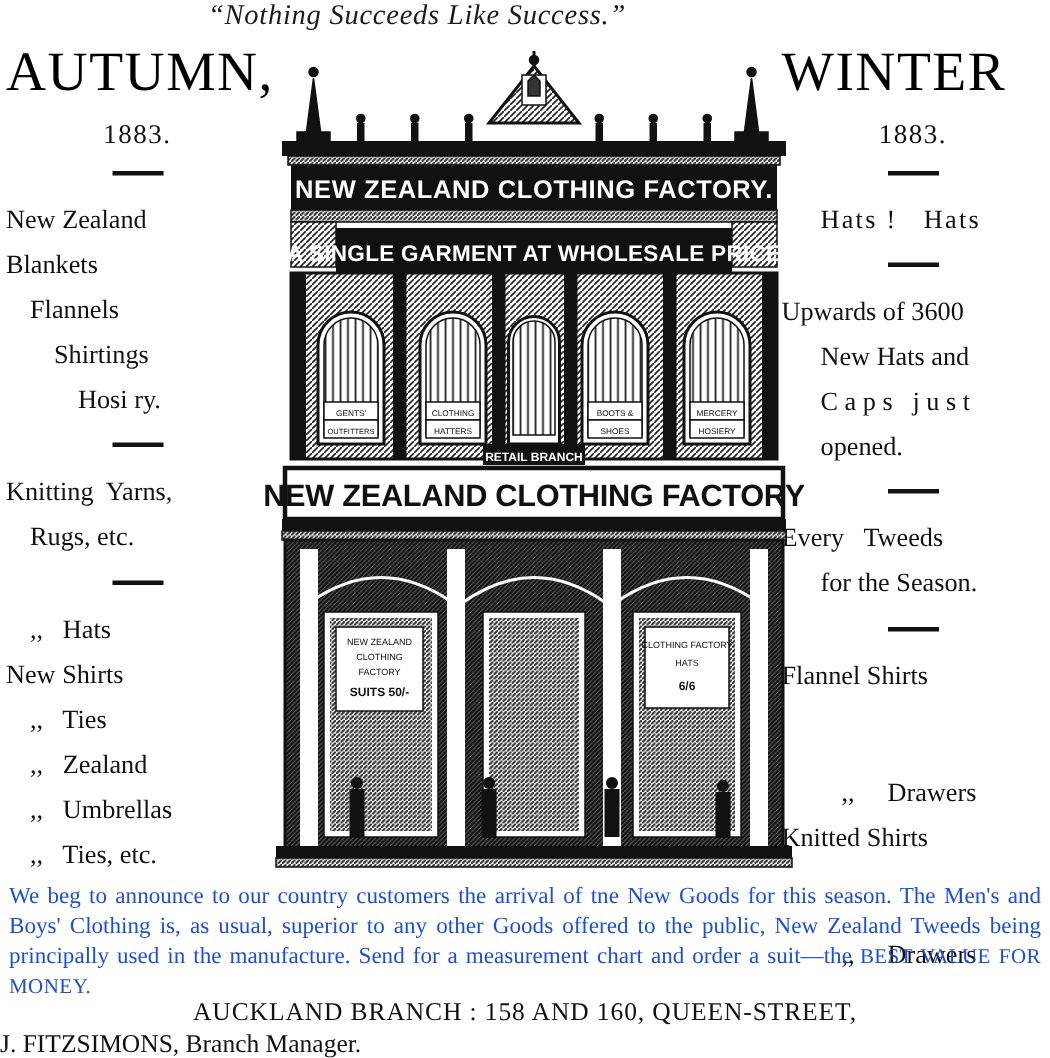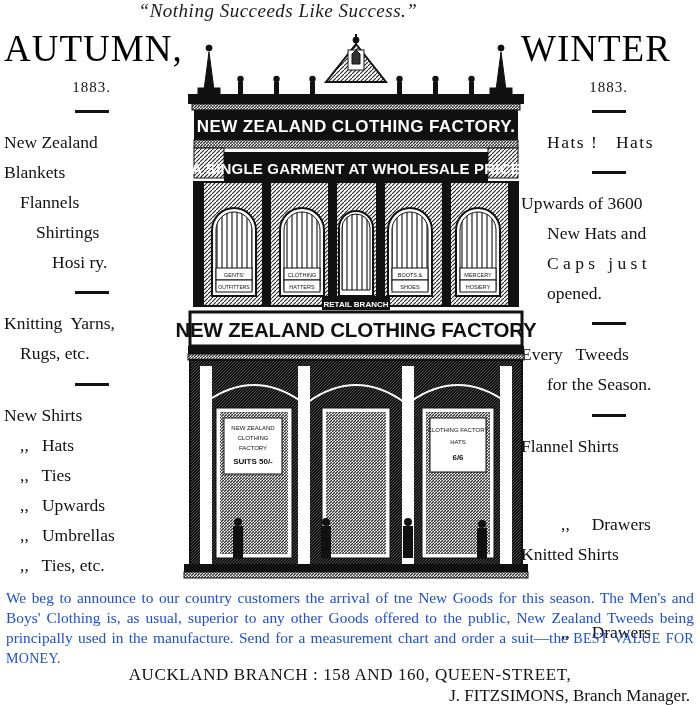--- a/index.html
+++ b/index.html
@@ -35,21 +35,21 @@
   .season{
     font-size:37px;
     letter-spacing:1px;
     line-height:1.05;
     font-family:"Liberation Serif", serif;
     color:#000;
   }
   .col.left .season{text-align:center;}
   .col.right .season{text-align:left;}
   .year{
-    font-size:15px;
+    font-size:18px;
     text-align:center;
     margin-top:10px;
     letter-spacing:1px;
   }
   .col.right .year{text-align:center;}
   .rule{
     width:34px;height:3px;background:#111;
     margin:14px auto 14px auto;
   }
   .col.right .rule{margin-left:auto;margin-right:auto;}
@@ -91,21 +91,21 @@
   .body-text .first{display:inline;}
   .smallcaps{font-variant:small-caps;font-size:14px;letter-spacing:.3px;}
   .branch{
     position:absolute;left:0;right:0;top:665px;
     text-align:center;
     font-size:17px;
     letter-spacing:.6px;
   }
   .manager{
     position:absolute;left:0;right:0;top:686px;
-    text-align:right;
+    text-align:left;
     padding-right:10px;
     font-size:17px;
   }
 </style>
 </head>
 <body>
 
 <div class="page">
 
   <div class="motto">“Nothing Succeeds Like Success.”</div>
@@ -121,24 +121,24 @@
       <div class="ln ind2">Shirtings</div>
       <div class="ln ind3">Hosi ry.</div>
     </div>
     <div class="rule"></div>
     <div class="lines">
       <div class="ln ind0">Knitting  Yarns,</div>
       <div class="ln ind1">Rugs, etc.</div>
     </div>
     <div class="rule"></div>
     <div class="lines">
+      <div class="ln ind1">,,   Hats</div>
       <div class="ln ind0">New Shirts</div>
-      <div class="ln ind1">,,   Hats</div>
       <div class="ln ind1">,,   Ties</div>
-      <div class="ln ind1">,,   Upwards</div>
+      <div class="ln ind1">,,   Zealand</div>
       <div class="ln ind1">,,   Umbrellas</div>
       <div class="ln ind1">,,   Ties, etc.</div>
     </div>
   </div>
 
   <div class="col right">
     <div class="season">WINTER</div>
     <div class="year">1883.</div>
     <div class="rule"></div>
     <div class="rlines">

